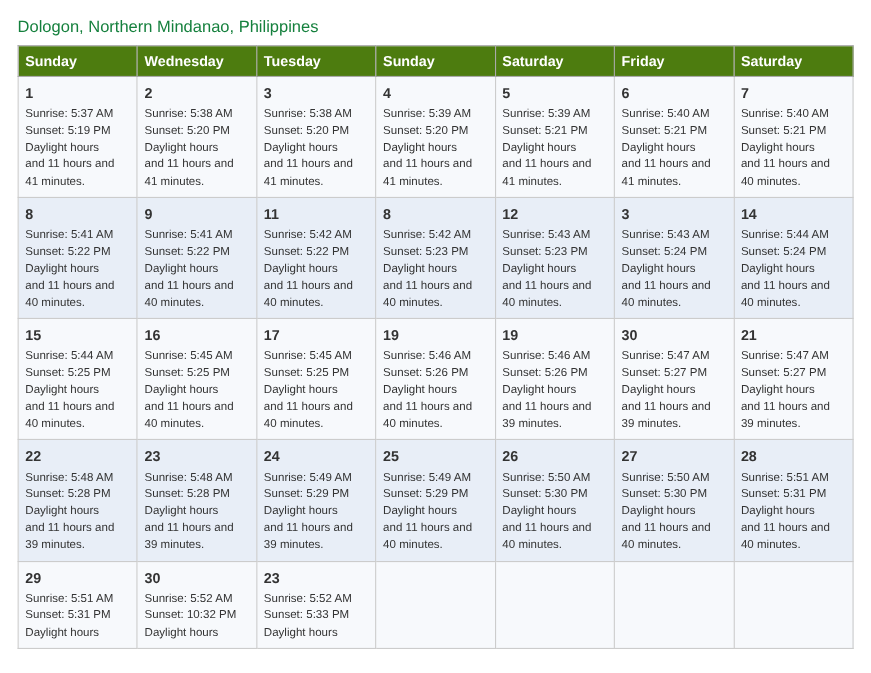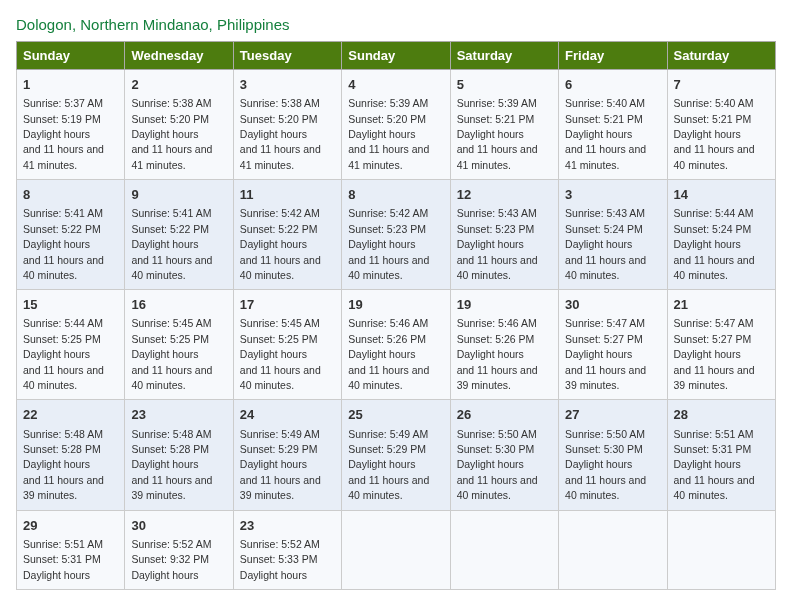--- a/index.html
+++ b/index.html
@@ -260,21 +260,21 @@
 <span class="day-detail">and 11 hours and 40 minutes.</span></td>
       </tr>
       <tr>
         <td><span class="day-num">29</span>
 <span class="day-detail">Sunrise: 5:51 AM</span><br>
 <span class="day-detail">Sunset: 5:31 PM</span><br>
 <span class="day-detail">Daylight hours</span><br>
 </td>
         <td><span class="day-num">30</span>
 <span class="day-detail">Sunrise: 5:52 AM</span><br>
-<span class="day-detail">Sunset: 9:32 PM</span><br>
+<span class="day-detail">Sunset: 10:32 PM</span><br>
 <span class="day-detail">Daylight hours</span><br>
 </td>
         <td><span class="day-num">23</span>
 <span class="day-detail">Sunrise: 5:52 AM</span><br>
 <span class="day-detail">Sunset: 5:33 PM</span><br>
 <span class="day-detail">Daylight hours</span><br>
 </td>
         <td class="empty-cell"></td>
         <td class="empty-cell"></td>
         <td class="empty-cell"></td>

